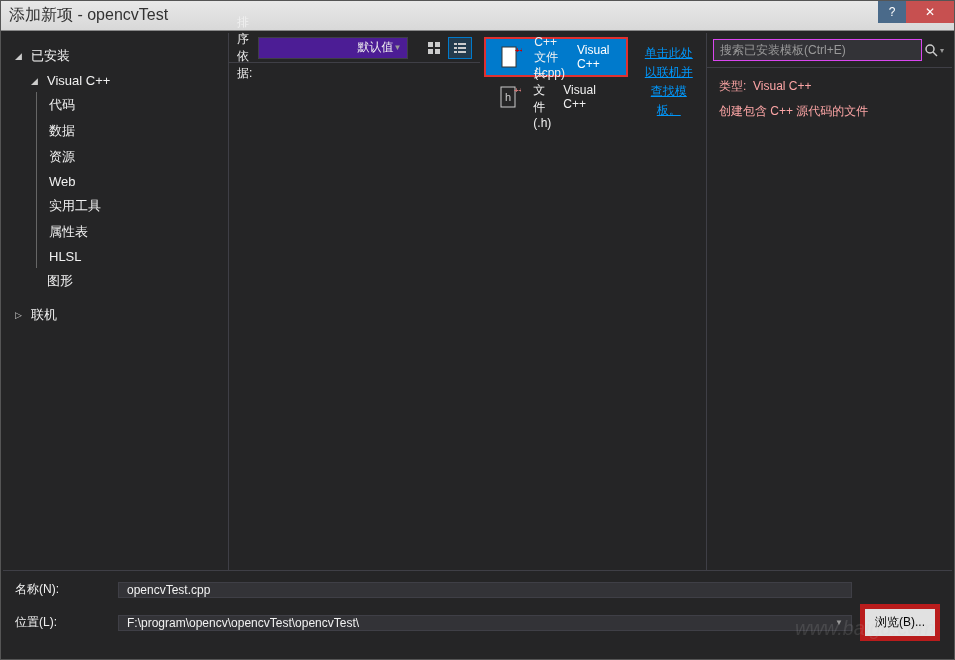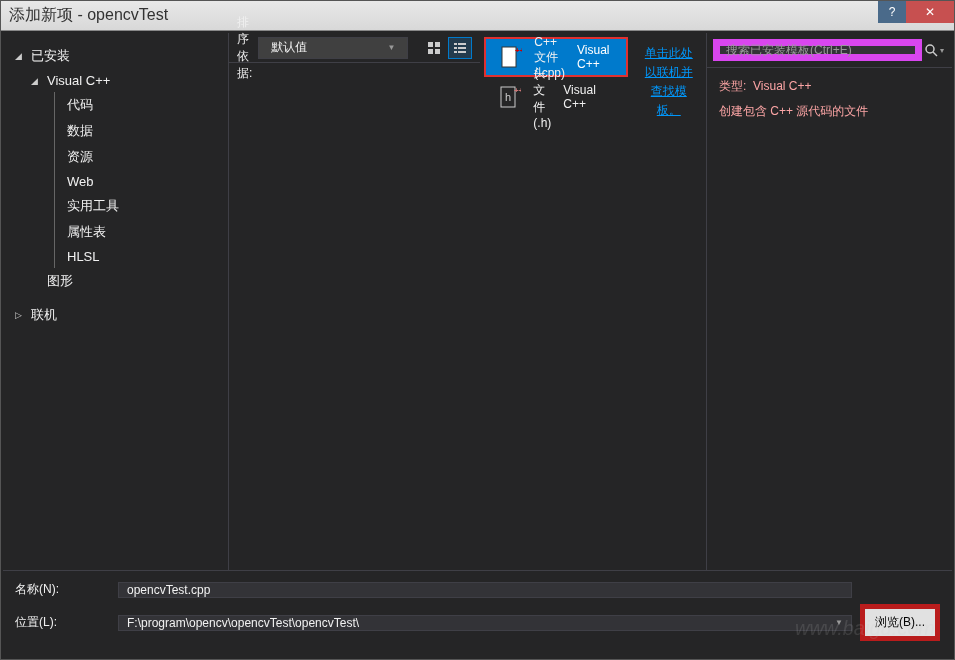--- a/index.html
+++ b/index.html
@@ -15,45 +15,45 @@
     .tb-close { background: #c75050; width: 48px; }
     
     .content { flex: 1; background: #252526; display: flex; flex-direction: column; padding: 2px; }
     
     .main-area { flex: 1; display: flex; }
     
     .sidebar { width: 225px; background: #252526; padding: 10px 0; color: #f1f1f1; font-size: 13px; }
     .tree-item { padding: 4px 12px; display: flex; align-items: center; cursor: pointer; }
     .tree-arrow { width: 12px; font-size: 9px; color: #ccc; margin-right: 4px; }
     .tree-item.level-1 { padding-left: 28px; }
-    .tree-item.with-line { border-left: 1px solid #666; margin-left: 51px; padding-left: 12px; }
+    .tree-item.with-line { border-left: 1px solid #666; margin-left: 33px; padding-left: 12px; }
     
     .center-panel { flex: 1; display: flex; flex-direction: row; background: #252526; border-left: 1px solid #3f3f46; border-right: 1px solid #3f3f46; }
     
     .toolbar { height: 30px; display: flex; align-items: center; padding: 0 8px; gap: 6px; border-bottom: 1px solid #3f3f46; }
     .toolbar-label { color: #f1f1f1; font-size: 12px; }
-    .sort-dropdown { flex: 0 0 150px; height: 22px; background: #404040; border: 1px solid #3f3f46; color: #f1f1f1; font-size: 12px; padding: 0 12px; display: flex; align-items: center; justify-content: space-between; }
+    .sort-dropdown { flex: 0 0 150px; height: 22px; background: #4c1d95; border: 1px solid #3f3f46; color: #f1f1f1; font-size: 12px; padding: 0 6px; display: flex; align-items: center; justify-content: flex-end; }
     .view-btns { display: flex; gap: 2px; margin-left: 8px; }
     .view-btn { width: 24px; height: 22px; display: flex; align-items: center; justify-content: center; color: #f1f1f1; cursor: pointer; }
     .view-btn.active { border: 1px solid #007acc; background: #1c97ea33; }
     
     .template-list { flex: 1; padding: 4px; }
     .template-item { height: 40px; display: flex; align-items: center; padding: 0 12px; color: #f1f1f1; font-size: 12px; cursor: pointer; gap: 12px; }
     .template-item.selected { background: #007acc; border: 2px solid #e03030; }
     .template-icon { width: 28px; height: 28px; display: flex; align-items: center; justify-content: center; position: relative; }
     .template-name { flex: 1; }
     .template-lang { color: #f1f1f1; font-size: 12px; }
     .template-item.selected .template-lang { color: #fff; }
     
     .online-link { text-align: center; padding: 10px; }
     .online-link a { color: #0097fb; font-size: 12px; text-decoration: underline; }
     
     .right-panel { width: 245px; background: #252526; display: flex; flex-direction: column; }
     .search-row { padding: 6px; display: flex; align-items: center; border-bottom: 1px solid #3f3f46; }
-    .search-box { flex: 1; height: 22px; background: #333337; border: 7px solid #d946ef; color: #999; font-size: 12px; padding: 0 6px; display: flex; align-items: center; }
+    .search-box { flex: 1; height: 22px; background: #333337; border: 1px solid #d946ef; color: #999; font-size: 12px; padding: 0 6px; display: flex; align-items: center; }
     .search-icon-btn { width: 24px; height: 22px; display: flex; align-items: center; justify-content: center; color: #f1f1f1; }
     .details { padding: 10px 12px; color: #fca5a5; font-size: 12px; }
     .details-row { margin-bottom: 8px; }
     
     .bottom-panel { background: #252526; padding: 10px 12px; border-top: 1px solid #3f3f46; }
     .form-row { display: flex; align-items: center; margin-bottom: 6px; gap: 8px; }
     .form-label { width: 95px; color: #f1f1f1; font-size: 12px; }
     .form-input { flex: 1; height: 16px; background: #333337; border: 1px solid #3f3f46; color: #f1f1f1; font-size: 12px; padding: 0 8px; display: flex; align-items: center; justify-content: space-between; }
     .browse-btn { width: 80px; height: 37px; background: #e1e1e1; color: #000; font-size: 12px; border: 5px solid #b91c1c; cursor: pointer; }
     .spacer-btn { width: 80px; }

